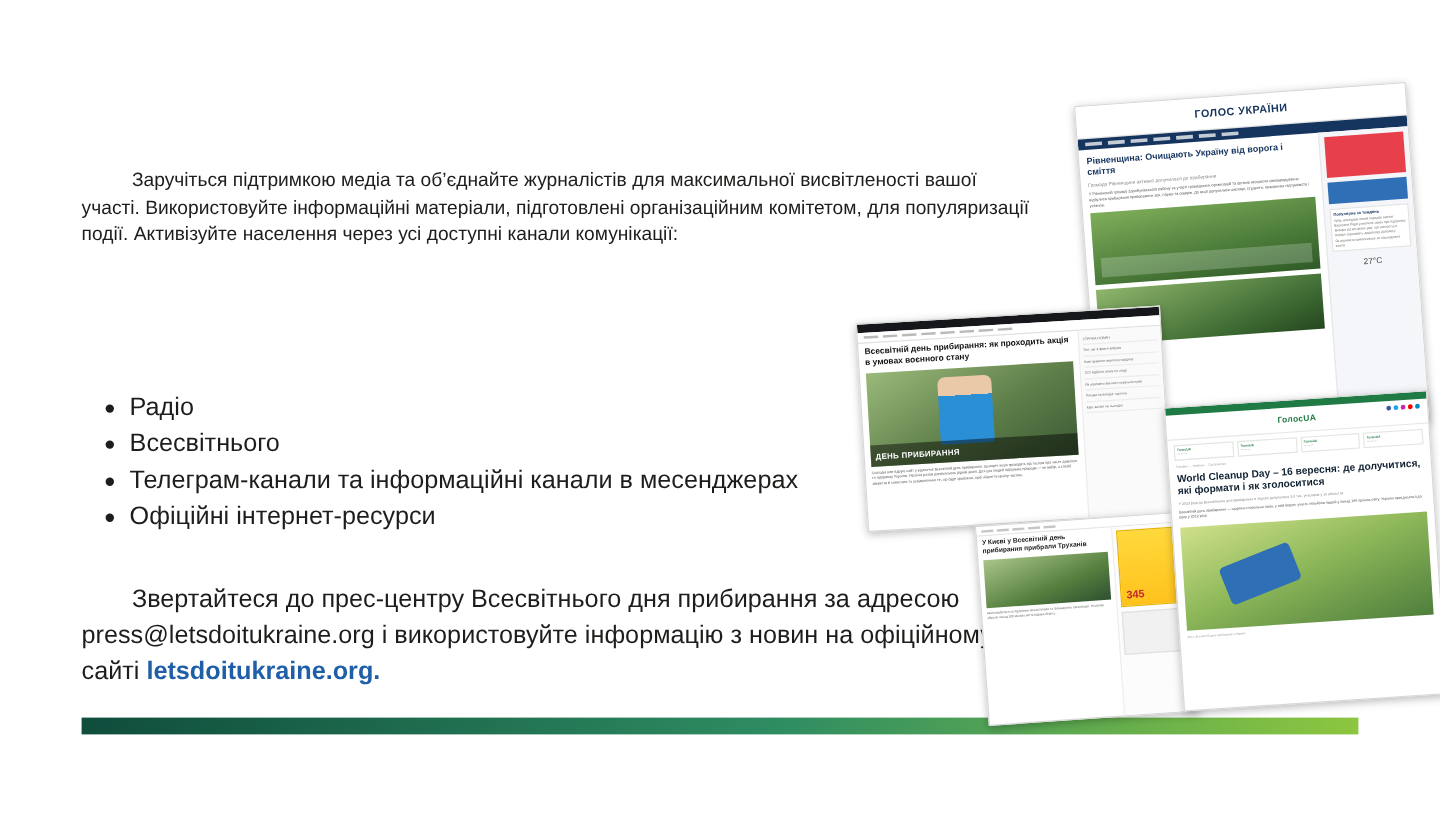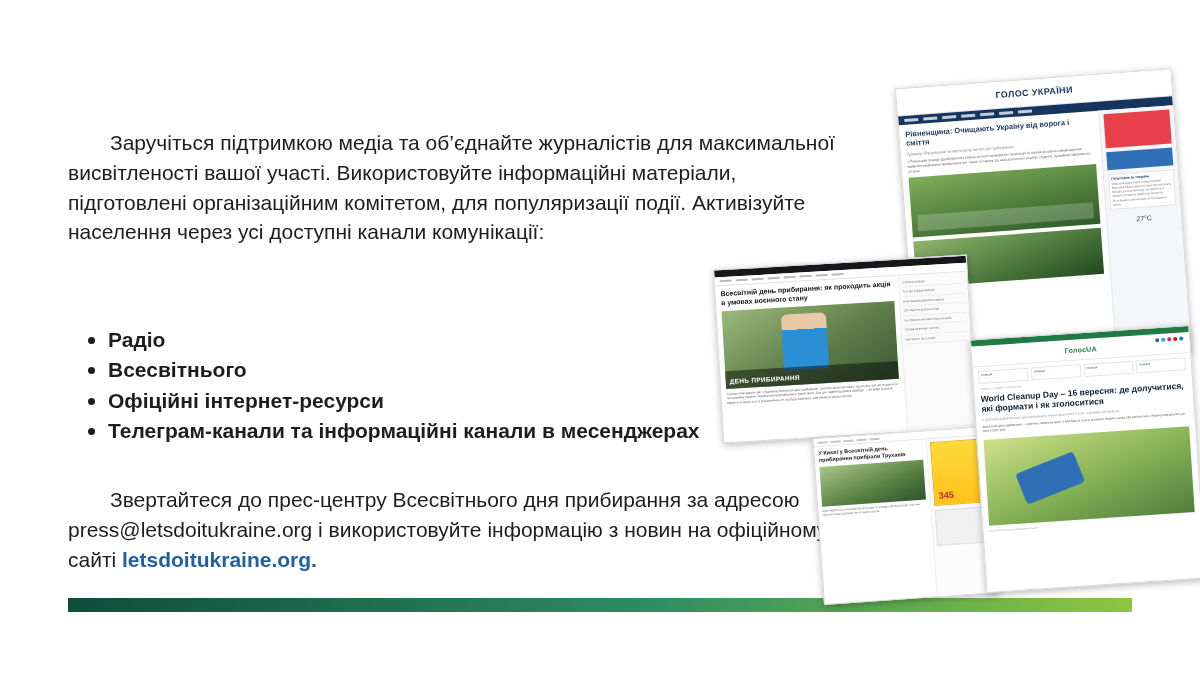--- a/index.html
+++ b/index.html
@@ -14,31 +14,31 @@
 
   
   .title{
     position:absolute;left:84px;top:92px;
     font-size:30px;font-weight:bold;letter-spacing:0.2px;
     color:#1b5e4b;
     font-family:"Liberation Sans", sans-serif;
     white-space:nowrap;
   }
   .intro{
-    position:absolute;left:68px;top:128px;width:790px;
-    font-size:21px;line-height:1.42;color:#1d1d1b;
+    position:absolute;left:68px;top:140px;width:790px;
+    font-size:16px;line-height:1.42;color:#1d1d1b;
     text-indent:42px;
   }
   .bullets{
     position:absolute;left:86px;top:325px;width:760px;
     margin:0;padding:0;list-style:none;
   }
   .bullets li{
     font-size:21px;line-height:1.45;color:#1d1d1b;
-    padding-left:22px;position:relative;font-weight:bold;
+    padding-left:22px;position:relative;
   }
   .bullets li::before{
     content:"";position:absolute;left:2px;top:12px;
     width:7px;height:7px;border-radius:50%;background:#1d1d1b;
   }
   .outro{
     position:absolute;left:68px;top:485px;width:760px;
     font-size:21px;line-height:1.44;color:#1d1d1b;
     text-indent:42px;
   }
@@ -152,22 +152,22 @@
 <body>
 
 <div class="slide">
 
 
   <div class="intro">Заручіться підтримкою медіа та об’єднайте журналістів для максимальної висвітленості вашої участі. Використовуйте інформаційні матеріали, підготовлені організаційним комітетом, для популяризації події. Активізуйте населення через усі доступні канали комунікації:</div>
 
   <ul class="bullets">
     <li>Радіо</li>
     <li>Всесвітнього</li>
+    <li>Телеграм-канали та інформаційні канали в месенджерах</li>
     <li>Офіційні інтернет-ресурси</li>
-    <li>Телеграм-канали та інформаційні канали в месенджерах</li>
   </ul>
 
   <div class="outro"><span>Звертайтеся до прес-центру Всесвітнього дня прибирання за адресою press@letsdoitukraine.org і використовуйте інформацію з новин на офіційному сайті </span><span class="link">letsdoitukraine.org.</span></div>
 
   <div class="bottom-bar"></div>
 
   <div class="shot shotA">
     <div class="hdr">
       <span class="logo">ГОЛОС УКРАЇНИ</span>
     </div>

